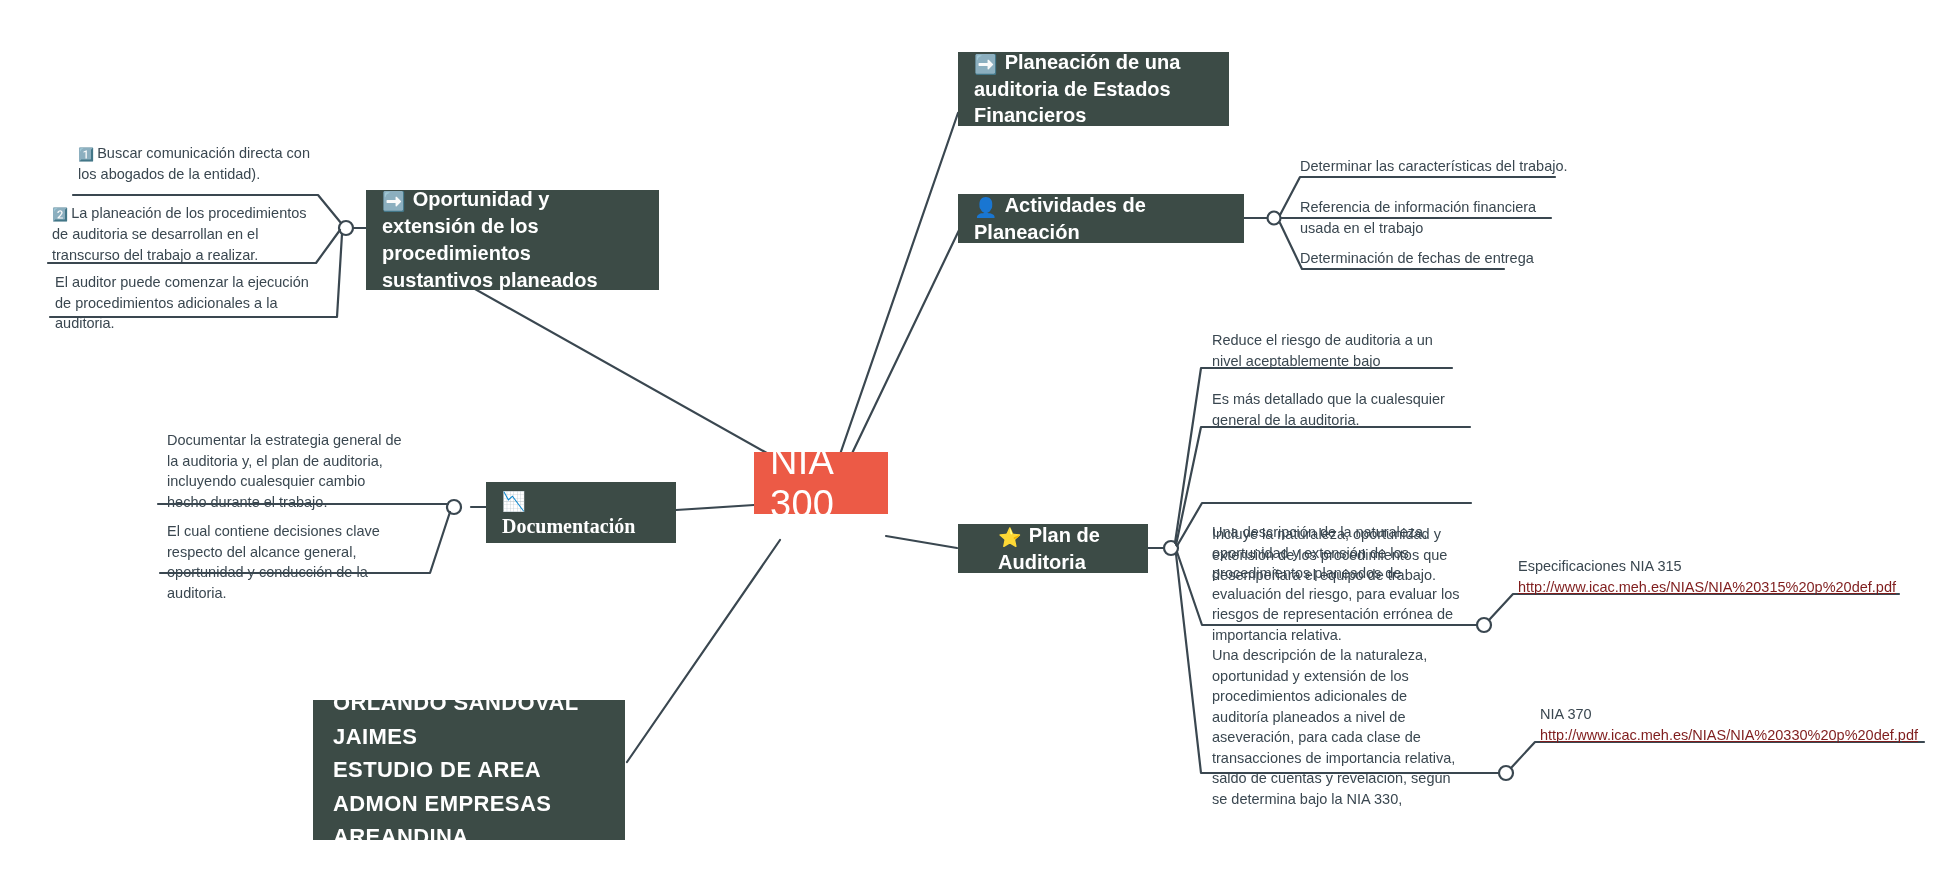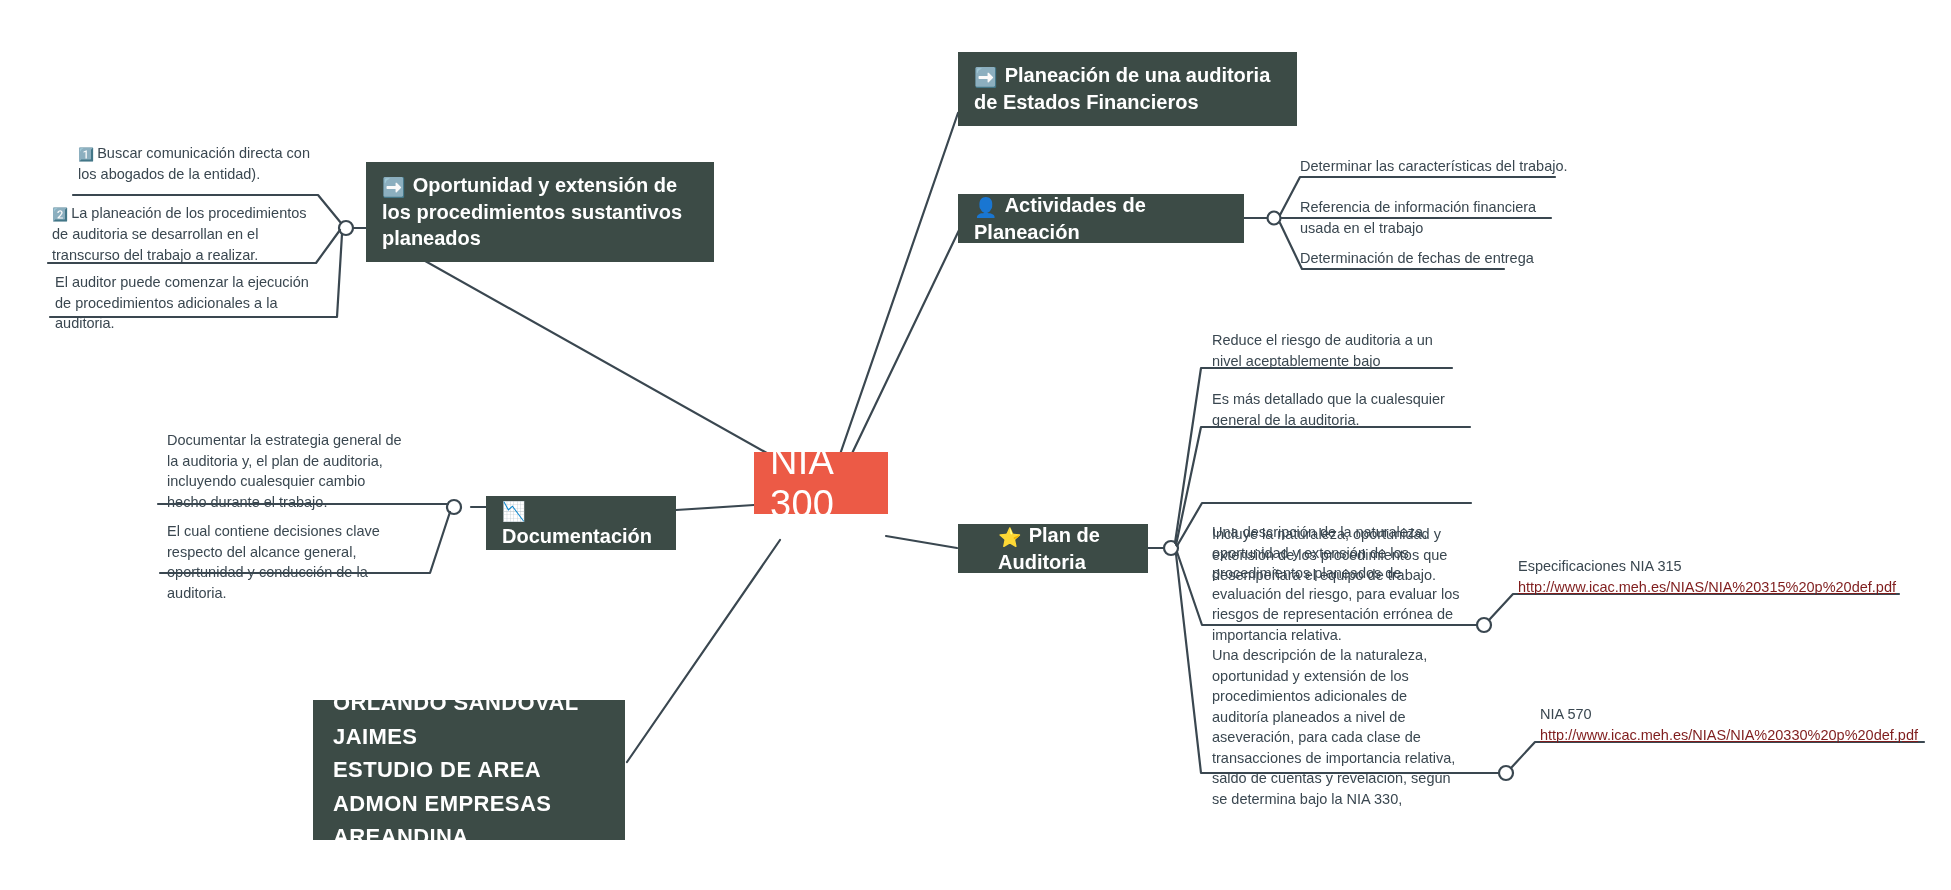--- a/index.html
+++ b/index.html
@@ -145,21 +145,21 @@
       <circle cx="454" cy="507" r="7" fill="#ffffff"></circle>
       <path d="M 448 504 L 158 504"></path>
       <path d="M 450 512 L 430 573 L 160 573"></path>
     </g>
   </svg>
 
   <div class="node central" style="left:754px; top:452px; width:134px; height:62px;">
     <span>NIA 300</span>
   </div>
 
-  <div class="node branch" style="left:958px; top:52px; width:339px; height:74px;">
+  <div class="node branch" style="left:958px; top:52px; width:271px; height:74px;">
     <div>
       <span class="emoji">➡️</span><span class="txt" style="display:inline">Planeación de una auditoria de Estados Financieros</span>
     </div>
   </div>
 
   <div class="node branch" style="left:958px; top:194px; width:286px; height:49px;">
     <div>
       <span class="emoji">👤</span><span style="display:inline">Actividades de Planeación</span>
     </div>
   </div>
@@ -194,41 +194,41 @@
   </div>
   <div class="leaf" style="left:1212px; top:645px; width:250px;">
     <span class="lbl">Una descripción de la naturaleza, oportunidad y extensión de los procedimientos adicionales de auditoría planeados a nivel de aseveración, para cada clase de transacciones de importancia relativa, saldo de cuentas y revelación, según se determina bajo la NIA 330,</span>
   </div>
 
   <div class="leaf link-leaf" style="left:1518px; top:556px; width:400px;">
     <span class="lbl">Especificaciones NIA 315</span>
     <span class="url">http://www.icac.meh.es/NIAS/NIA%20315%20p%20def.pdf</span>
   </div>
   <div class="leaf link-leaf" style="left:1540px; top:704px; width:400px;">
-    <span class="lbl">NIA 570</span>
+    <span class="lbl">NIA 370</span>
     <span class="url">http://www.icac.meh.es/NIAS/NIA%20330%20p%20def.pdf</span>
   </div>
 
-  <div class="node branch" style="left:366px; top:162px; width:348px; height:100px;">
+  <div class="node branch" style="left:366px; top:190px; width:293px; height:100px;">
     <div>
       <span class="emoji">➡️</span><span style="display:inline">Oportunidad y extensión de los procedimientos sustantivos planeados</span>
     </div>
   </div>
 
   <div class="leaf" style="left:78px; top:143px; width:240px;">
     <span class="kc">1️⃣</span><span style="display:inline">Buscar comunicación directa con los abogados de la entidad).</span>
   </div>
   <div class="leaf" style="left:52px; top:203px; width:262px;">
     <span class="kc">2️⃣</span><span style="display:inline">La planeación de los procedimientos de auditoria se desarrollan en el transcurso del trabajo a realizar.</span>
   </div>
   <div class="leaf" style="left:55px; top:272px; width:262px;">
     <span class="lbl">El auditor puede comenzar la ejecución de procedimientos adicionales a la auditoria.</span>
   </div>
 
-  <div class="node branch" style="left:486px; top:496px; width:190px; height:54px;">
+  <div class="node branch" style="left:486px; top:482px; width:190px; height:61px;font-family:Liberation Serif, serif;">
     <div>
       <span class="emoji">📉</span><span style="display:inline">Documentación</span>
     </div>
   </div>
 
   <div class="leaf" style="left:167px; top:430px; width:240px;">
     <span class="lbl">Documentar la estrategia general de la auditoria y, el plan de auditoria, incluyendo cualesquier cambio hecho durante el trabajo.</span>
   </div>
   <div class="leaf" style="left:167px; top:521px; width:245px;">
     <span class="lbl">El cual contiene decisiones clave respecto del alcance general, oportunidad y conducción de la auditoria.</span>

